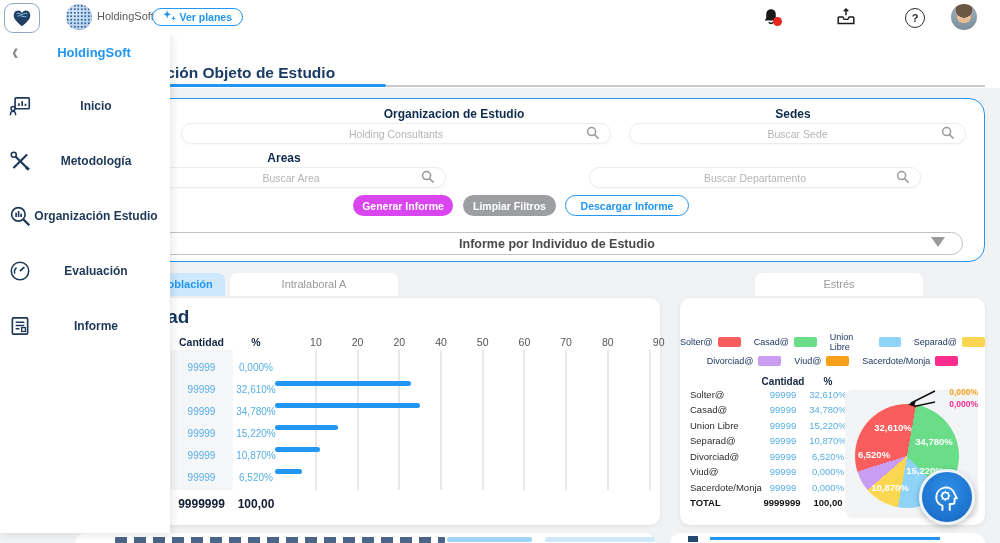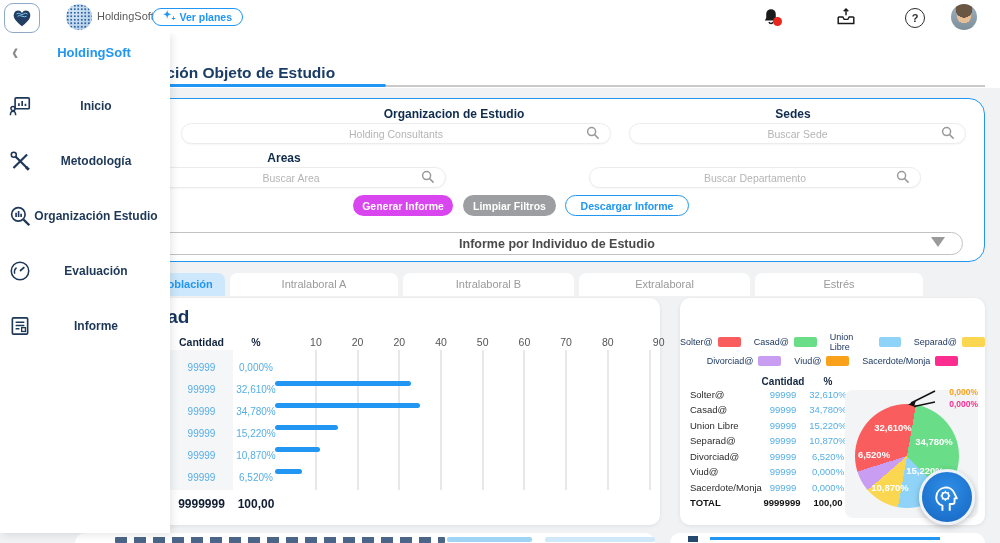--- a/index.html
+++ b/index.html
@@ -160,22 +160,20 @@
     <button class="btn btn-clear">Limpiar Filtros</button>
     <button class="btn btn-download">Descargar Informe</button>
     <div class="report-select">
         <span>Informe por Individuo de Estudio</span>
       </div>
     <div class="dd-arrow"></div>
   </section>
 
   <div class="tab active" style="left:148px;width:77px;">Población</div>
   <div class="tab" style="left:230px;width:168px;">Intralaboral A</div>
-  <div class="tab" style="left:403px;width:171px;">Intralaboral B</div>
-  <div class="tab" style="left:579px;width:171px;">Extralaboral</div>
   <div class="tab" style="left:755px;width:168px;">Estrés</div>
 
   <section class="card card-left">
     <h2>Edad</h2>
     <div class="col-head" style="left:37px;width:63px;">Cantidad</div>
     <div class="col-head" style="left:100px;width:46px;">%</div>
     <div class="strip"></div>
     <div id="bar-layer">
         <div class="gridline" style="left: 181.9px;"></div>
         <div class="tick" style="left: 167.9px;">10</div>

